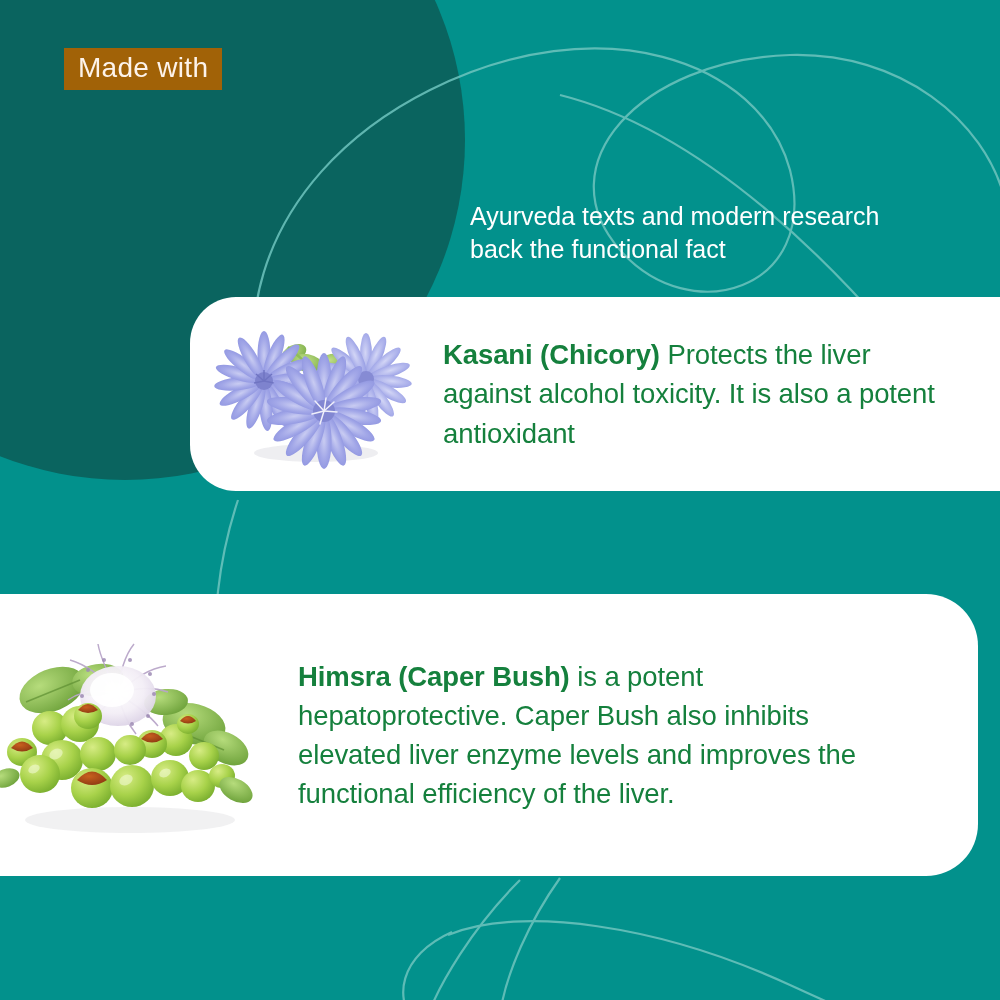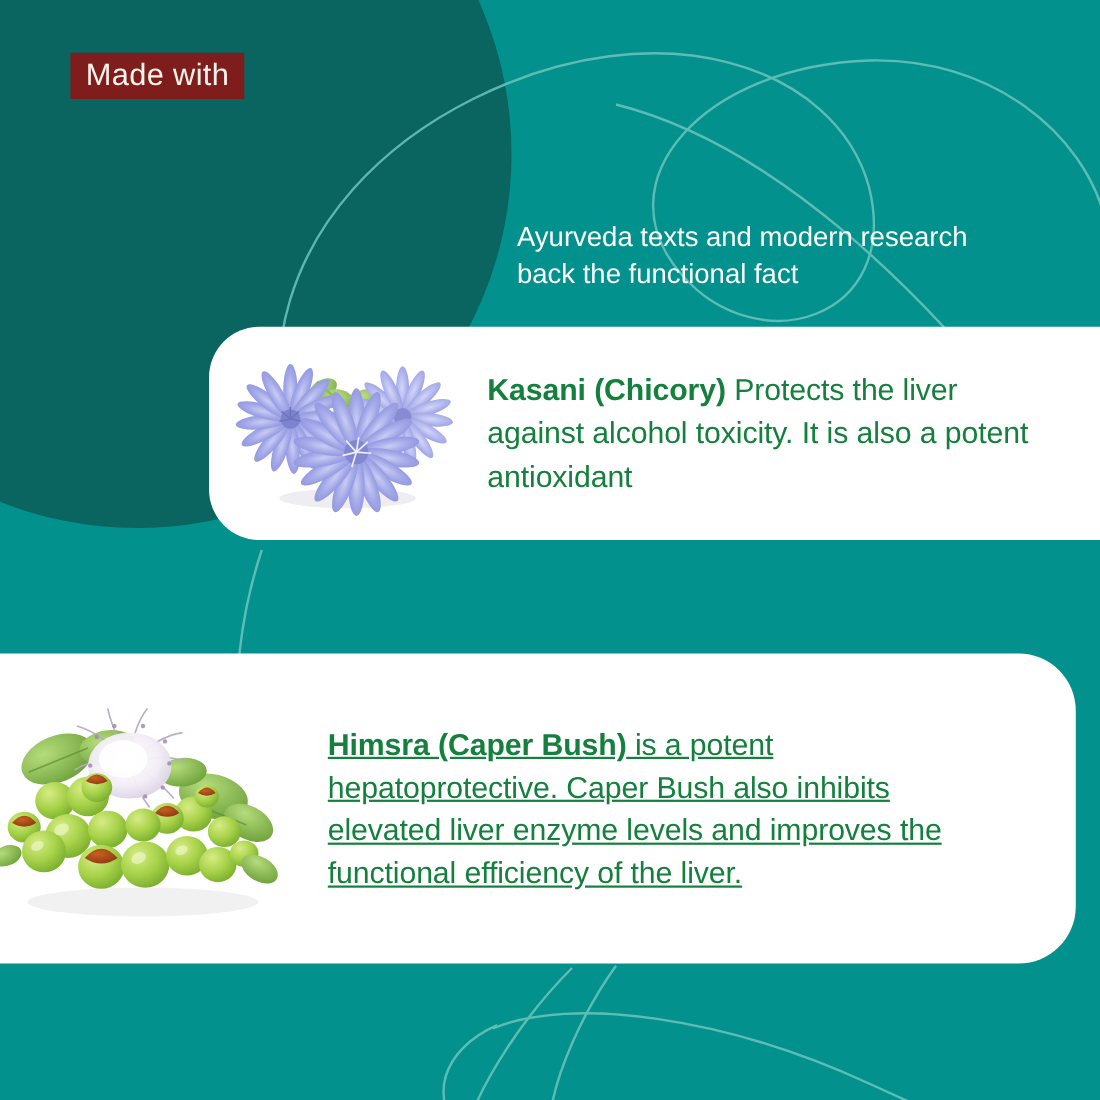--- a/index.html
+++ b/index.html
@@ -46,21 +46,21 @@
 
   
   .header {
     position: absolute;
     left: 64px;
     top: 48px;
     width: 420px;
   }
   .badge {
     display: inline-block;
-    background: #7f1d1d;
+    background: #a16207;
     color: #FDF3EA;
     font-size: 28px;
     font-weight: 400;
     letter-spacing: .3px;
     padding: 6px 14px 8px 14px;
     line-height: 1;
   }
   .title {
     margin-top: 26px;
     color: #FFFFFF;
@@ -124,21 +124,20 @@
   }
   .card-one .card-text {
     margin-left: 30px;
     width: 520px;
     font-size: 27.5px;
   }
   .card-two .card-text {
     margin-left: 18px;
     width: 580px;
     font-size: 27.5px;
-    text-decoration: underline;
   }
   .card-text b {
     font-weight: 700;
   }
 </style>
 </head>
 <body>
 
 <div id="poster">
 

